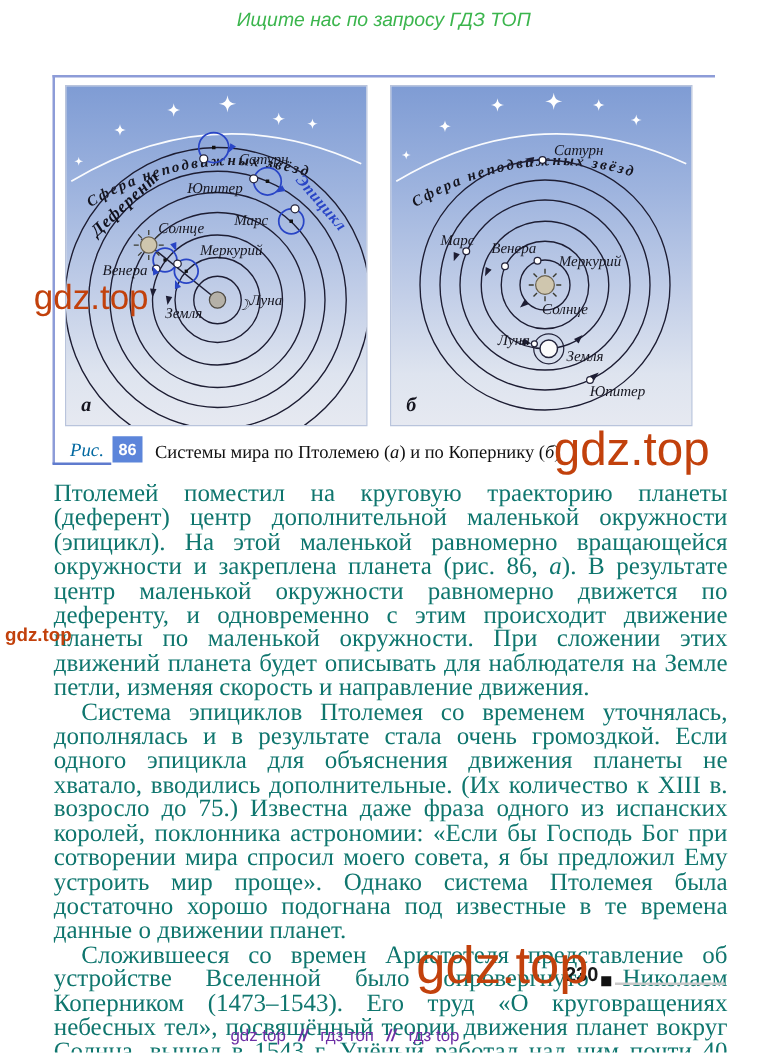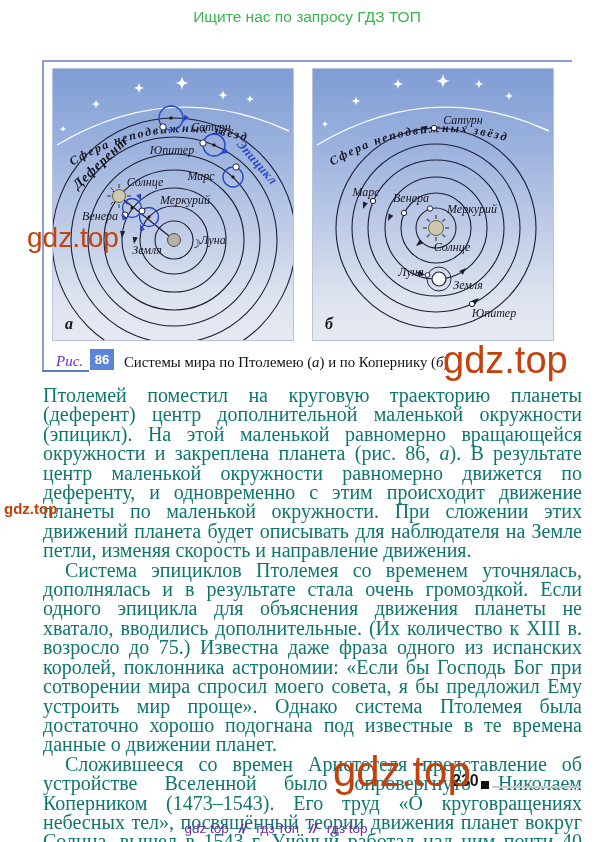--- a/index.html
+++ b/index.html
@@ -3,21 +3,21 @@
 <meta charset="utf-8">
 <style>
   html,body{margin:0;padding:0;}
   body{
     width:614px;height:842px;position:relative;overflow:hidden;background:#ffffff;
     font-family:"Liberation Serif","DejaVu Serif",serif;color:#131313;
   }
   .abs{position:absolute;}
   
   .promo{top:8px;left:0;width:614px;text-align:center;color:#3bb54d;
-         font-family:"Liberation Sans","DejaVu Sans",sans-serif;font-size:15.5px;}
+         font-family:"Liberation Sans","DejaVu Sans",sans-serif;font-size:15.5px;font-style:italic;}
   .footer{top:821px;left:0;width:552px;text-align:center;color:#6e2fa5;
           font-family:"Liberation Sans","DejaVu Sans",sans-serif;font-size:13.5px;}
   .footer .sep{margin:0 10px;font-style:italic;font-weight:bold;}
   
   .rule-top{left:42px;top:60px;width:530px;height:2px;background:#8d9cd8;}
   .rule-left{left:42px;top:60px;width:2px;height:311px;background:#8d9cd8;}
   .rule-cap{left:42px;top:370px;width:47px;height:2px;background:#5f7bce;}
   
   .panel{top:68px;width:240px;height:271px;border:1px solid #b9c4dc;
          background:linear-gradient(180deg,#7f9cd4 0%,#9db3de 30%,#c3cfe8 62%,#dee4ef 85%,#e6e9f1 100%);}
@@ -25,21 +25,21 @@
   .panel svg{display:block;}
   .panel text{font-family:"Liberation Serif","DejaVu Serif",serif;font-style:italic;fill:#15151f;font-size:12px;}
   .panel text.corner{font-size:16px;font-weight:bold;}
   .panel text.defer{font-size:13.5px;font-weight:bold;letter-spacing:1px;fill:#10101c;}
   .panel text.epicy{font-size:13px;font-weight:bold;fill:#2945c6;letter-spacing:0.5px;}
   .panel text.sphere{font-size:12px;font-weight:600;letter-spacing:1.8px;}
   .orbit{fill:none;stroke:#1d1d33;stroke-width:1.1;}
   .epi{fill:none;stroke:#2945c6;stroke-width:1.4;}
   .planet{fill:#ffffff;stroke:#23233a;stroke-width:1;}
   
-  .fig-word{left:56px;top:353px;font-style:italic;font-size:15px;color:#6d28d9;}
+  .fig-word{left:56px;top:353px;font-style:italic;font-size:15px;color:#0369a1;}
   .fig-num{left:90px;top:349px;width:24px;height:21px;background:#5c85da;color:#fff;
            font-family:"Liberation Sans","DejaVu Sans",sans-serif;font-size:13px;font-weight:bold;
            text-align:center;line-height:21px;}
   .fig-cap{left:124px;top:354px;font-size:14.8px;color:#111;}
   .fig-cap i{font-style:italic;}
   
   .bodytext{left:43px;top:386px;width:539px;font-size:20px;line-height:19.4px;
             text-align:justify;color:#0f766e;}
   .bodytext p{margin:0;}
   .bodytext p.indent{text-indent:22px;}

